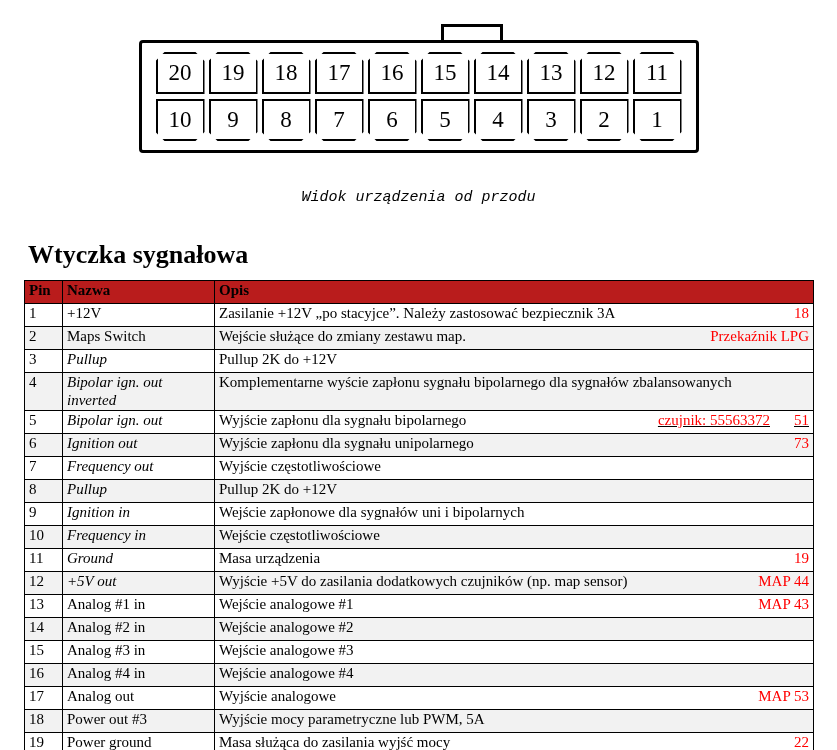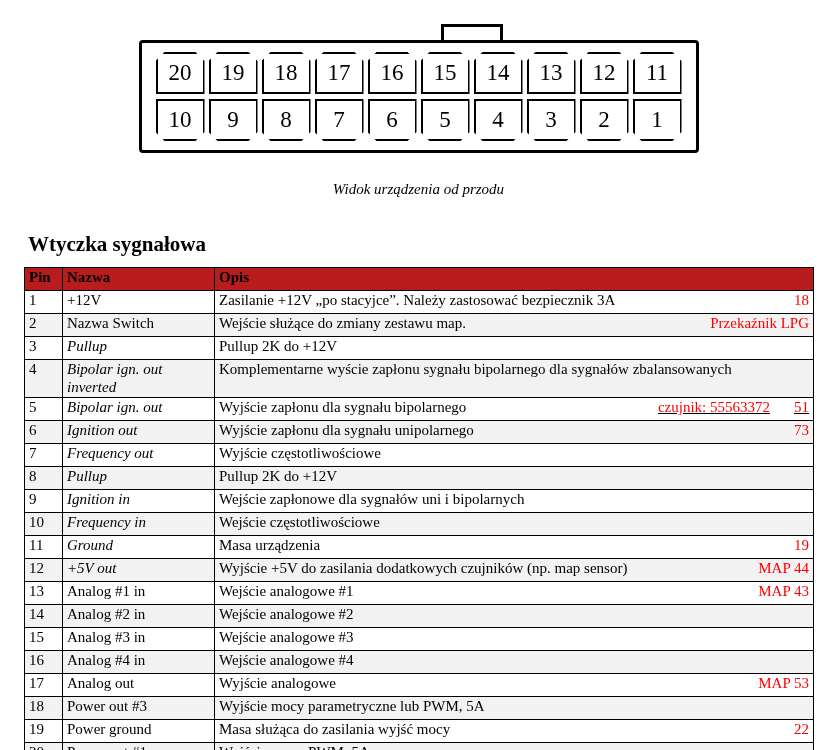--- a/index.html
+++ b/index.html
@@ -69,28 +69,28 @@
   }
   .pin:last-child { margin-right: 0; }
   .pin.bottom {
     clip-path: polygon(0 0, 100% 0, 100% calc(100% - 9px), calc(100% - 9px) 100%, 9px 100%, 0 calc(100% - 9px));
   }
 
   .caption {
     text-align: center;
     font-style: italic;
     font-size: 15px;
-    margin-top: 28px;
-    font-family: Liberation Serif, serif;
+    margin-top: 36px;
+    font-family: Liberation Mono, monospace;
   }
 
   
   .section-title {
     font-family: "Liberation Serif", serif;
-    font-size: 21px;
+    font-size: 26px;
     font-weight: bold;
     margin: 34px 0 10px 28px;
   }
 
   
   table.pinout {
     border-collapse: collapse;
     margin-left: 24px;
     width: 789px;
     table-layout: fixed;
@@ -198,21 +198,21 @@
         <td class="name">+12V</td>
         <td class="desc">
           <div class="desc-inner">
             <span class="desc-text">Zasilanie +12V „po stacyjce”. Należy zastosować bezpiecznik 3A</span>
             <span class="annot">18</span>
           </div>
         </td>
       </tr>
       <tr class="shade">
         <td class="pin-num">2</td>
-        <td class="name">Nazwa Switch</td>
+        <td class="name">Maps Switch</td>
         <td class="desc">
           <div class="desc-inner">
             <span class="desc-text">Wejście służące do zmiany zestawu map.</span>
             <span class="annot">Przekaźnik LPG</span>
           </div>
         </td>
       </tr>
       <tr class="plainrow">
         <td class="pin-num">3</td>
         <td class="name ital">Pullup</td>

